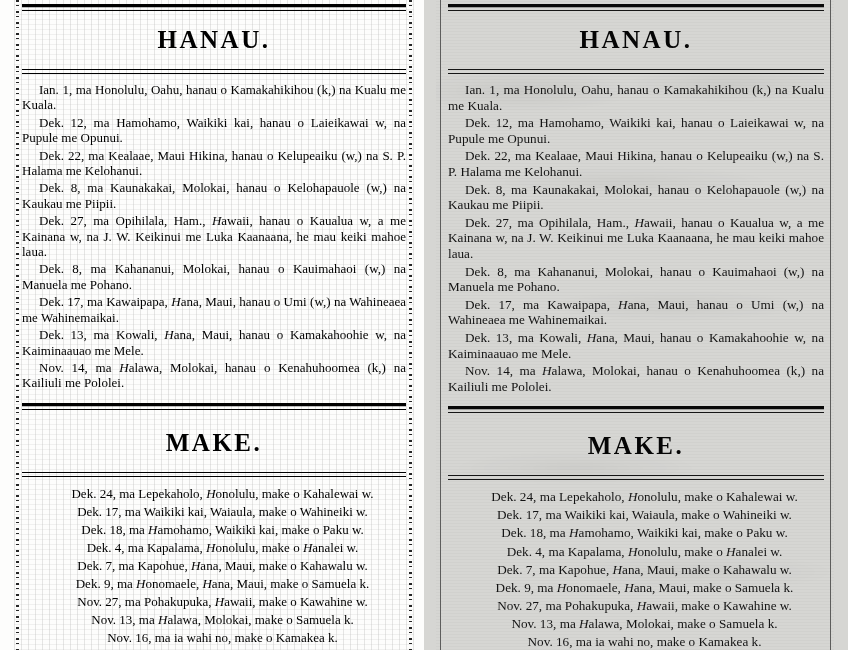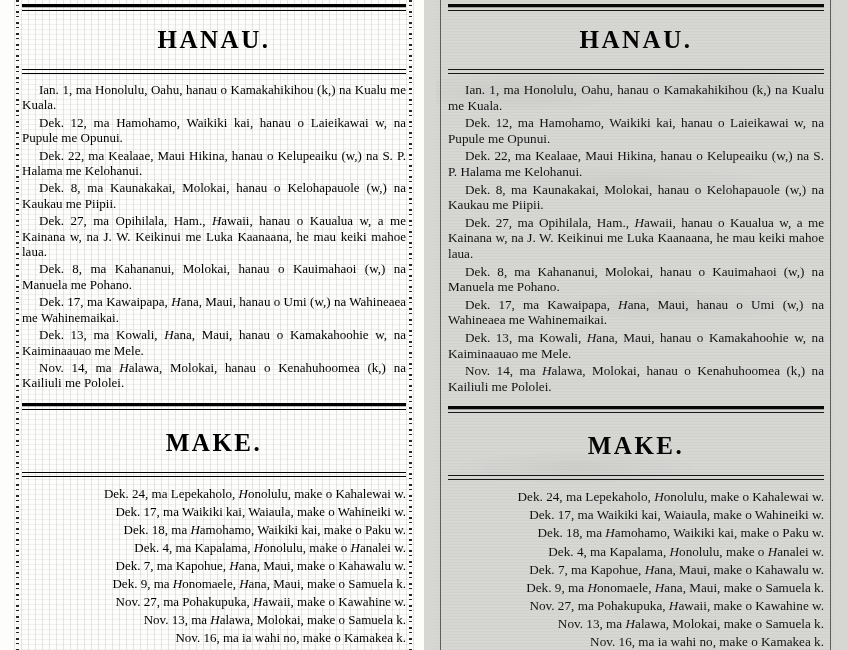--- a/index.html
+++ b/index.html
@@ -146,21 +146,21 @@
     font-size:13.2px;
     line-height:15.6px;
     margin-bottom:2px;
   }
   .panel-left .hanau .entry{font-size:13px;line-height:15.4px;}
 
   
   .make .entry{
     font-size:13.2px;
     line-height:18.1px;
-    text-align:right;
+    text-align:center;
     margin-bottom:0;
     white-space:nowrap;
   }
   .panel-left .make .entry{font-size:13px;line-height:18.1px;}
 
   .it{font-style:italic;}
 </style>
 </head>
 <body>
 

